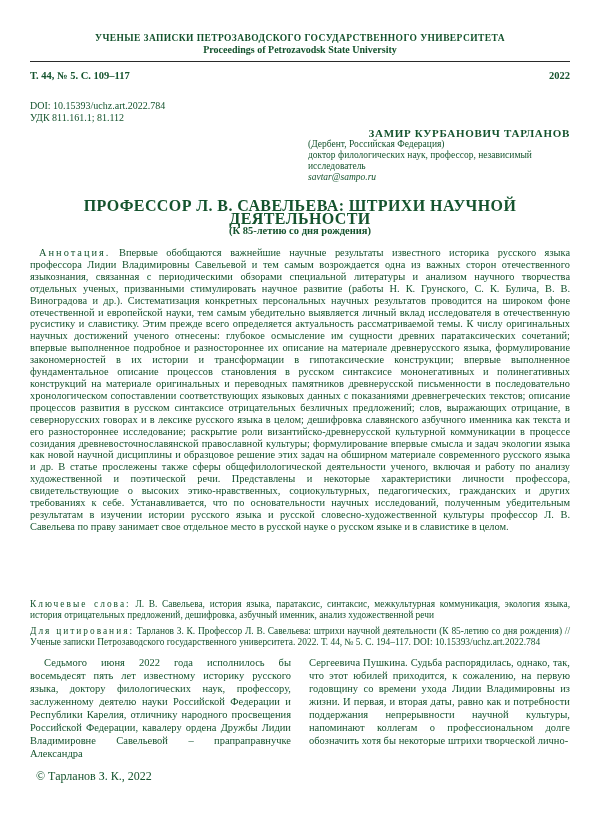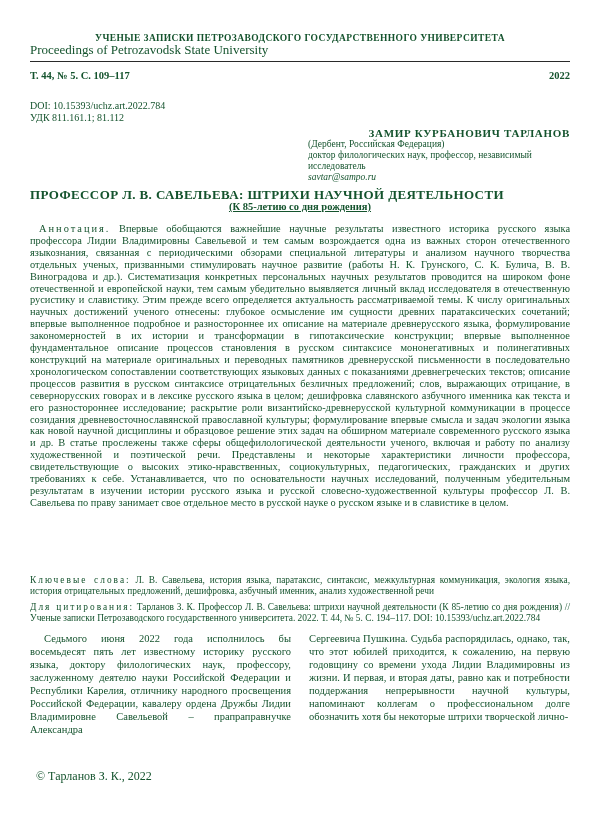--- a/index.html
+++ b/index.html
@@ -17,23 +17,23 @@
   }
   
   .j-title-ru {
     text-align: center;
     font-weight: bold;
     font-size: 9.5px;
     letter-spacing: 0.4px;
     line-height: 12px;
   }
   .j-title-en {
-    text-align: left;
-    font-weight: normal;
-    font-size: 13px;
+    text-align: center;
+    font-weight: bold;
+    font-size: 10px;
     line-height: 11px;
   }
   .header-rule {
     border: none;
     border-top: 1px solid #2a2a2a;
     margin: 6px 0 0 0;
   }
   
   .meta-row {
     display: flex;
@@ -64,32 +64,32 @@
   .author-info {
     width: 262px;
     margin-left: auto;
     text-align: left;
     font-size: 9.5px;
     line-height: 11px;
   }
   .author-email { font-style: italic; }
   
   .art-title {
-    margin-top: 5px;
+    margin-top: 16px;
+    text-align: center;
     font-weight: bold;
-    font-size: 13px;
+    font-size: 16px;
     letter-spacing: 0.4px;
     line-height: 13px;
   }
   .art-subtitle {
     text-align: center;
     font-weight: bold;
     font-size: 10.5px;
     line-height: 12px;
-    text-decoration: underline;
   }
   
   .abstract {
     margin-top: 10px;
     font-size: 10.4px;
     line-height: 11.9px;
     text-align: justify;
     text-indent: 9px;
     min-height: 350px;
     box-sizing: border-box;

